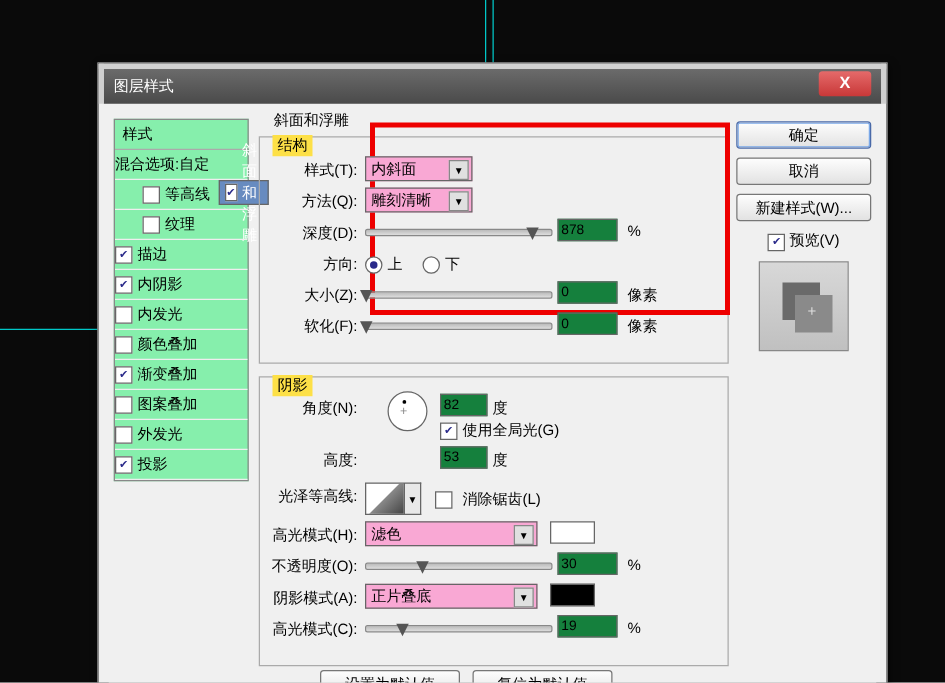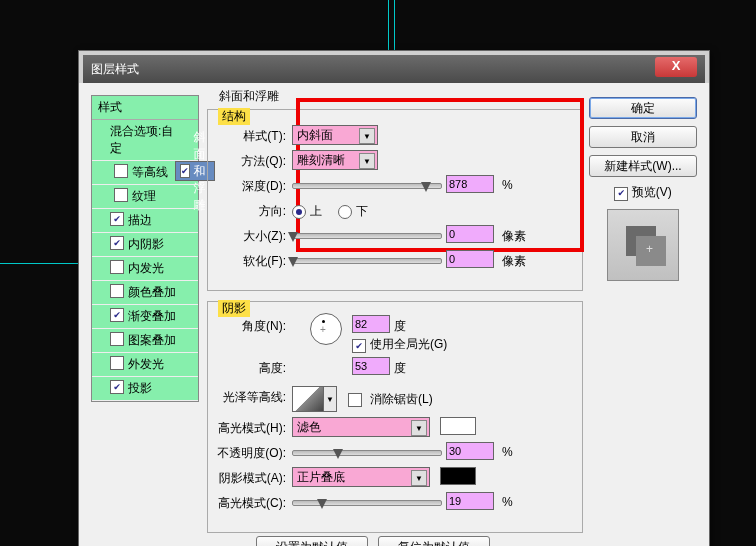--- a/index.html
+++ b/index.html
@@ -5,37 +5,37 @@
 body{margin:0;background:#0a0a0a;font-family:"Microsoft YaHei",SimSun,Arial,sans-serif;font-size:12px;color:#000;position:relative;width:756px;height:546px;overflow:hidden}
 .guide-v{position:absolute;width:1px;background:#00c8c8;top:0}
 .guide-h{position:absolute;height:1px;background:#00c8c8;left:0}
 .dialog{position:absolute;left:78px;top:50px;width:630px;height:496px;background:#f0f0f0;border:1px solid #666;box-shadow:2px 2px 6px rgba(0,0,0,.5)}
 .titlebar{height:28px;background:linear-gradient(#6b6b6b,#4a4a4a);position:relative;color:#fff;line-height:28px;padding-left:8px;border-top:4px solid #d0d0d0;border-left:4px solid #d0d0d0;border-right:4px solid #d0d0d0}
 .close-btn{position:absolute;right:8px;top:2px;width:42px;height:20px;background:linear-gradient(#e56a6a,#c83838);border-radius:3px;color:#fff;text-align:center;line-height:18px;font-weight:bold;font-size:13px}
 .body{position:absolute;left:8px;right:8px;top:40px;bottom:0;background:#f0f0f0}
 .left-panel{position:absolute;left:4px;top:4px;width:108px;bottom:4px}
 .style-list{border:1px solid #888;background:#86efac}
 .style-head{padding:3px 6px;border-bottom:1px solid #aaa}
-.style-item{padding:3px 18px;border-bottom:1px solid #eee;display:flex;gap:4px;position:relative}
+.style-item{padding:3px 0;border-bottom:1px solid #eee;display:flex;align-items:center;gap:4px;position:relative}
 .style-item.indent{padding-left:22px}
 .style-item.sel{background:#678bc0;color:#fff}
 .cb{width:12px;height:12px;border:1px solid #666;background:#fff;display:inline-flex;align-items:center;justify-content:center;font-size:9px;color:#2a2a8a;line-height:1}
 .cb.on::after{content:"✔"}
 .mid-panel{position:absolute;left:120px;top:4px;width:376px;bottom:4px}
 .section-title{position:absolute;left:8px;background:#f0f0f0;padding:0 4px;z-index:2;font-size:12px}
 .group{position:absolute;border:1px solid #aaa;left:0;right:0}
 .sub-title{position:absolute;left:10px;top:-2px;background:#fde047;padding:0 4px;font-size:12px}
 .row{position:relative;height:22px;margin:3px 0}
 .lbl{position:absolute;right:296px;width:70px;text-align:right;top:3px}
 .lbl-wide{position:absolute;right:296px;width:80px;text-align:right;top:3px}
 .sel{position:absolute;left:84px;height:18px;border:1px solid #666;background:#f9a8d4;display:flex;align-items:center;padding:0 4px}
 .sel .arrow{position:absolute;right:2px;top:2px;width:14px;height:14px;background:#e0e0e0;border:1px solid #888;display:flex;align-items:center;justify-content:center;font-size:8px}
 .slider{position:absolute;left:84px;width:148px;top:8px;height:4px;background:linear-gradient(#bbb,#ddd);border:1px solid #888;border-radius:2px}
 .slider .thumb{position:absolute;width:0;height:0;border-left:5px solid transparent;border-right:5px solid transparent;border-top:10px solid #555;top:-2px}
-.inp{position:absolute;width:42px;height:16px;border:1px solid #666;background:#f0abfc;padding:0 2px;font-size:11px;line-height:16px}
+.inp{position:absolute;width:42px;height:16px;border:1px solid #666;background:#15803d;padding:0 2px;font-size:11px;line-height:16px}
 .unit{position:absolute;top:3px;font-size:12px}
 .radio{width:12px;height:12px;border:1px solid #666;border-radius:50%;background:#fff;display:inline-flex;align-items:center;justify-content:center}
 .radio.on::after{content:"";width:6px;height:6px;background:#2a2a8a;border-radius:50%}
 .redbox{position:absolute;border:4px solid #e00;pointer-events:none}
 .right-panel{position:absolute;right:4px;top:6px;width:108px}
 .btn{height:20px;border:1px solid #777;background:linear-gradient(#fdfdfd,#e2e2e2);margin-bottom:7px;text-align:center;line-height:20px;border-radius:3px;font-size:12px}
 .btn.default{border:1px solid #4a6aa8;box-shadow:0 0 0 1px #7aa8e8 inset}
 .preview-box{width:70px;height:70px;background:linear-gradient(#d8d8d8,#c0c0c0);border:1px solid #888;margin:8px auto 0;position:relative}
 .prev-shape1{position:absolute;left:18px;top:16px;width:30px;height:30px;background:#6a6a6a}
 .prev-shape2{position:absolute;left:28px;top:26px;width:30px;height:30px;background:#8a8a8a}
@@ -181,21 +181,21 @@
 
         <div class="row" style="top:10px">
           <span class="lbl">角度(N):</span>
           <div class="angle-ctl" style="top:-2px">
               <span class="cross">+</span>
             </div>
           <div class="inp" style="left:144px;width:32px">82</div>
           <span class="unit" style="left:186px">度</span>
         </div>
         <div class="row" style="top:6px">
-          <span style="position:absolute;left:144px;top:0;display:flex;align-items:flex-end;gap:4px">
+          <span style="position:absolute;left:144px;top:0;display:flex;align-items:center;gap:4px">
               <span class="cb on"></span>
               <span>使用全局光(G)</span>
             </span>
         </div>
         <div class="row" style="top:2px">
           <span class="lbl">高度:</span>
           <div class="inp" style="left:144px;width:32px">53</div>
           <span class="unit" style="left:186px">度</span>
         </div>
         <div class="row" style="top:6px;height:28px">

